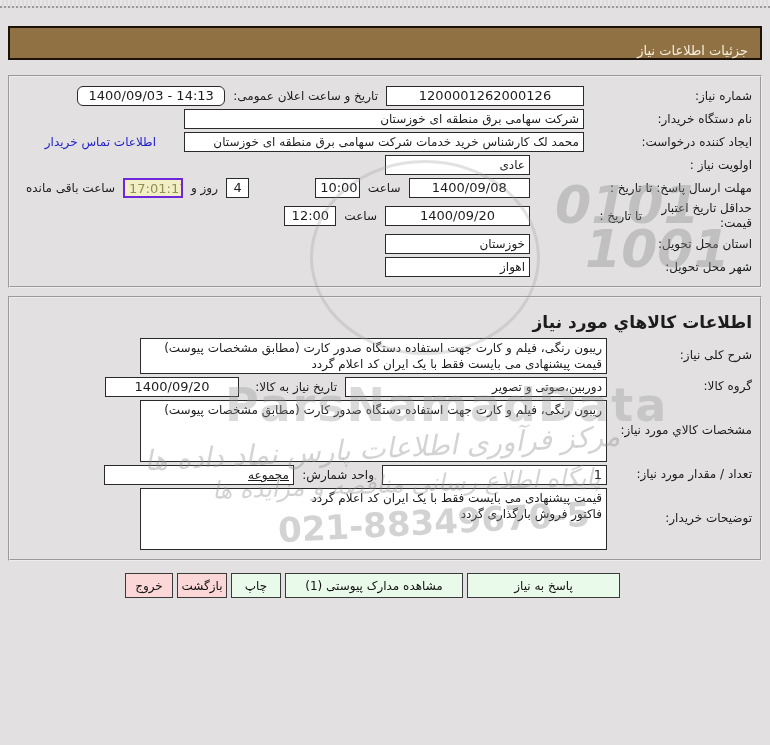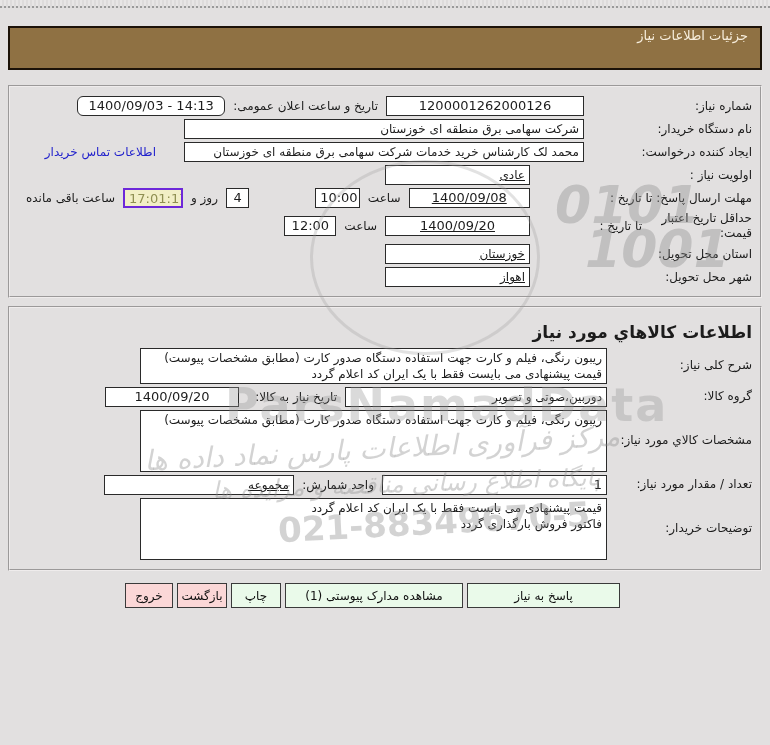--- a/index.html
+++ b/index.html
@@ -14,26 +14,26 @@
     position: relative;
     overflow: hidden;
   }
   .top-strip {
     height: 8px;
     background: repeating-linear-gradient(90deg,#e7e5e5 0 2px,#dddbdb 2px 4px);
     border-bottom: 2px dotted #999;
   }
   .title-bar {
     margin: 18px 8px 0 8px;
-    height: 44px;
+    height: 34px;
     background: #8f7143;
     border: 2px solid #1c1208;
     color: #f7eedd;
     display: flex;
-    align-items: flex-start;
+    align-items: flex-end;
     padding: 0 12px;
     font-size: 13px;
   }
   .groupbox {
     margin: 15px 8px 0 8px;
     border: 2px groove #efecec;
     padding: 6px 8px;
     position: relative;
   }
   .row { display: flex; align-items: center; margin: 3px 0; }
@@ -53,21 +53,21 @@
     border: 1px solid #2a2a2a;
     padding: 1px 4px;
     overflow: hidden;
     line-height: 16px;
   }
   .num { direction: ltr; text-align: center; font-size: 13px; }
   .val-r { }
   .w-wide   { width: 400px; }
   .w-need   { width: 198px; }
   .w-dt     { width: 148px; border-radius: 6px; }
-  .w-date   { width: 145px; text-decoration: underline; }
+  .w-date   { width: 145px; }
   .w-time   { width: 52px; }
   .w-days   { width: 26px; }
   .w-timer  { width: 70px; }
   .w-group  { width: 262px; }
   .w-gdate  { width: 134px; }
   .w-qty    { width: 225px; }
   .w-unit   { width: 190px; text-decoration: underline; }
   .w-ta     { width: 467px; }
   .lbl-s { width: 145px; flex-shrink: 0; padding-left: 6px; line-height: 1.3; }
   .timer {

